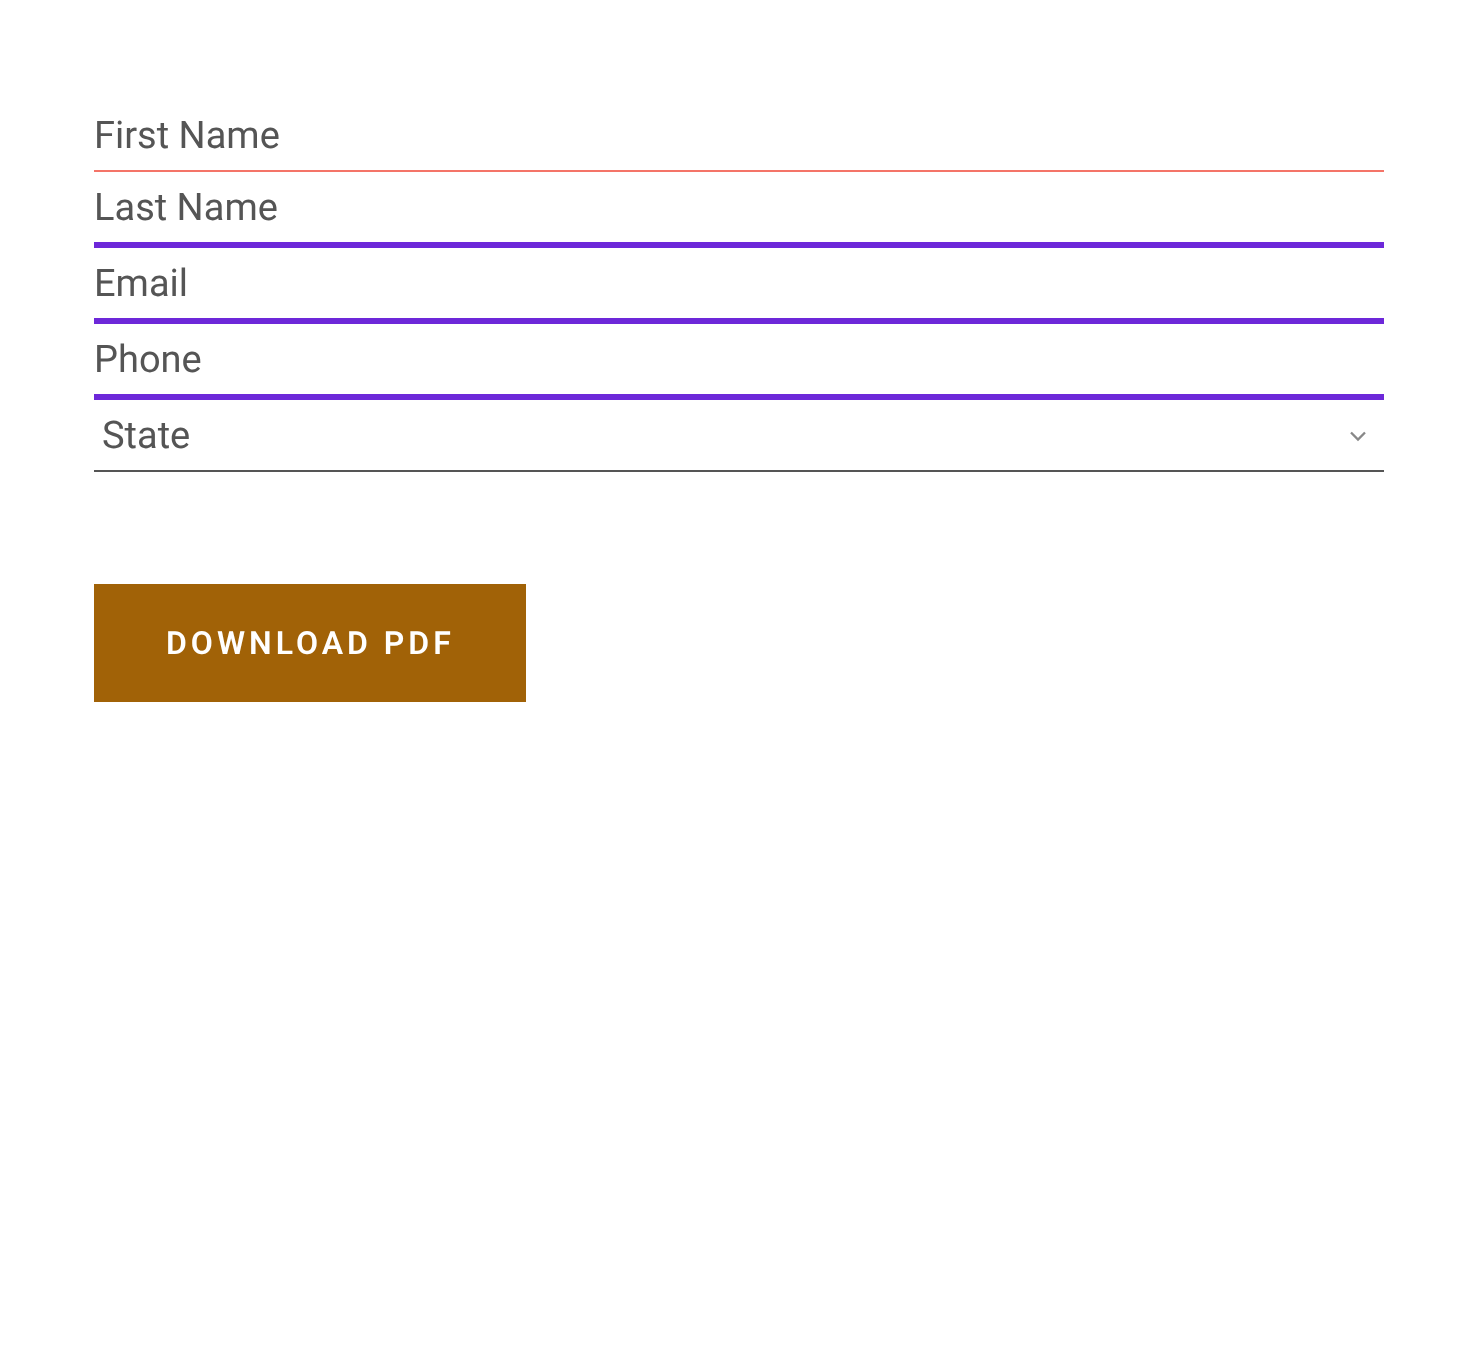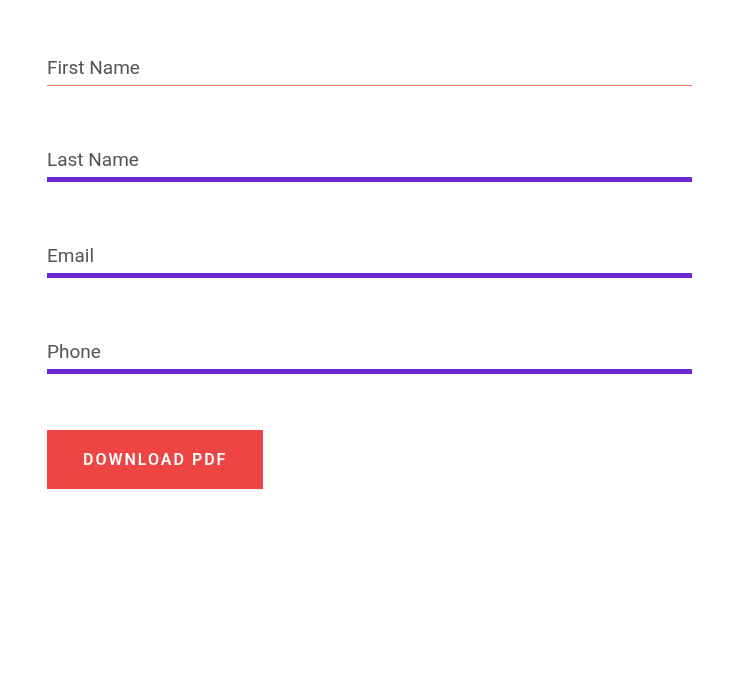--- a/index.html
+++ b/index.html
@@ -8,26 +8,25 @@
       padding: 0;
     }
     body {
       font-family: -apple-system, BlinkMacSystemFont, "Segoe UI", Roboto, Helvetica, Arial, sans-serif;
       background: #fff;
       padding: 50px 47px;
       width: 739px;
     }
     .form-field {
       position: relative;
-      margin-bottom: 56px;
     }
     .form-field input {
       width: 100%;
       border: none;
-      border-bottom: 5px solid #6d28d9;
+      border-bottom: 3px solid #6d28d9;
       font-size: 19px;
       color: #555;
       padding: 6px 0;
       background: transparent;
       outline: none;
       font-family: inherit;
     }
     .form-field input::placeholder {
       color: #555;
       opacity: 1;
@@ -55,21 +54,21 @@
       top: 50%;
       transform: translateY(-50%);
       width: 14px;
       height: 14px;
       pointer-events: none;
     }
     .chevron svg {
       display: block;
     }
     .download-btn {
-      background: #ef4444;
+      background: #a16207;
       color: #fff;
       border: none;
       padding: 20px 36px;
       font-size: 16px;
       font-weight: 600;
       letter-spacing: 2px;
       cursor: pointer;
       font-family: inherit;
     }
   </style>
@@ -88,16 +87,24 @@
 
   <div class="form-field">
     <input type="text" placeholder="Email" style="">
   </div>
 
   <div class="form-field">
     <input type="text" placeholder="Phone" style="">
   </div>
 
 
+  <div class="select-field">
+    <span class="select-label">State</span>
+    <span class="chevron">
+      <svg viewBox="0 0 24 24" width="14" height="14" fill="none" stroke="#888" stroke-width="2">
+        <polyline points="6 9 12 15 18 9"></polyline>
+      </svg>
+    </span>
+  </div>
 
   <button type="button" class="download-btn">DOWNLOAD PDF</button>
 
 </form>
 
 </body></html>

